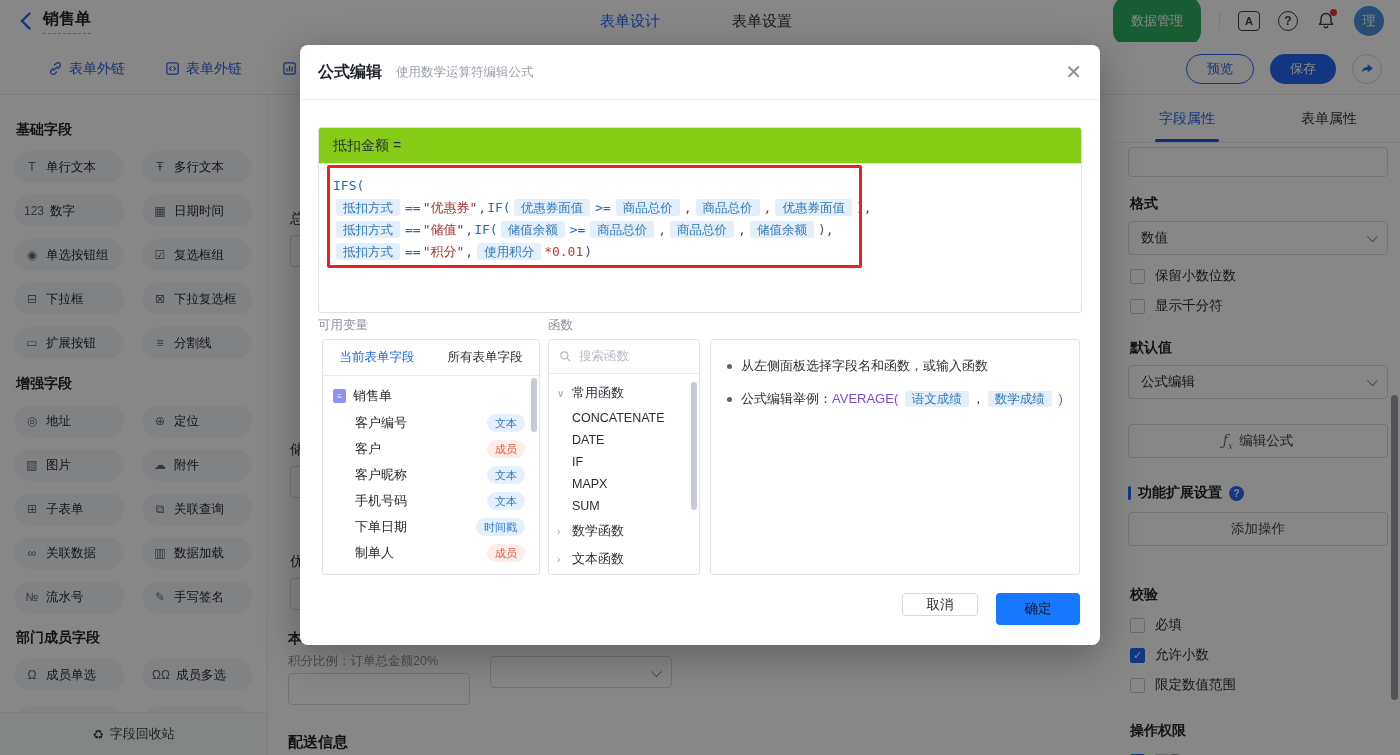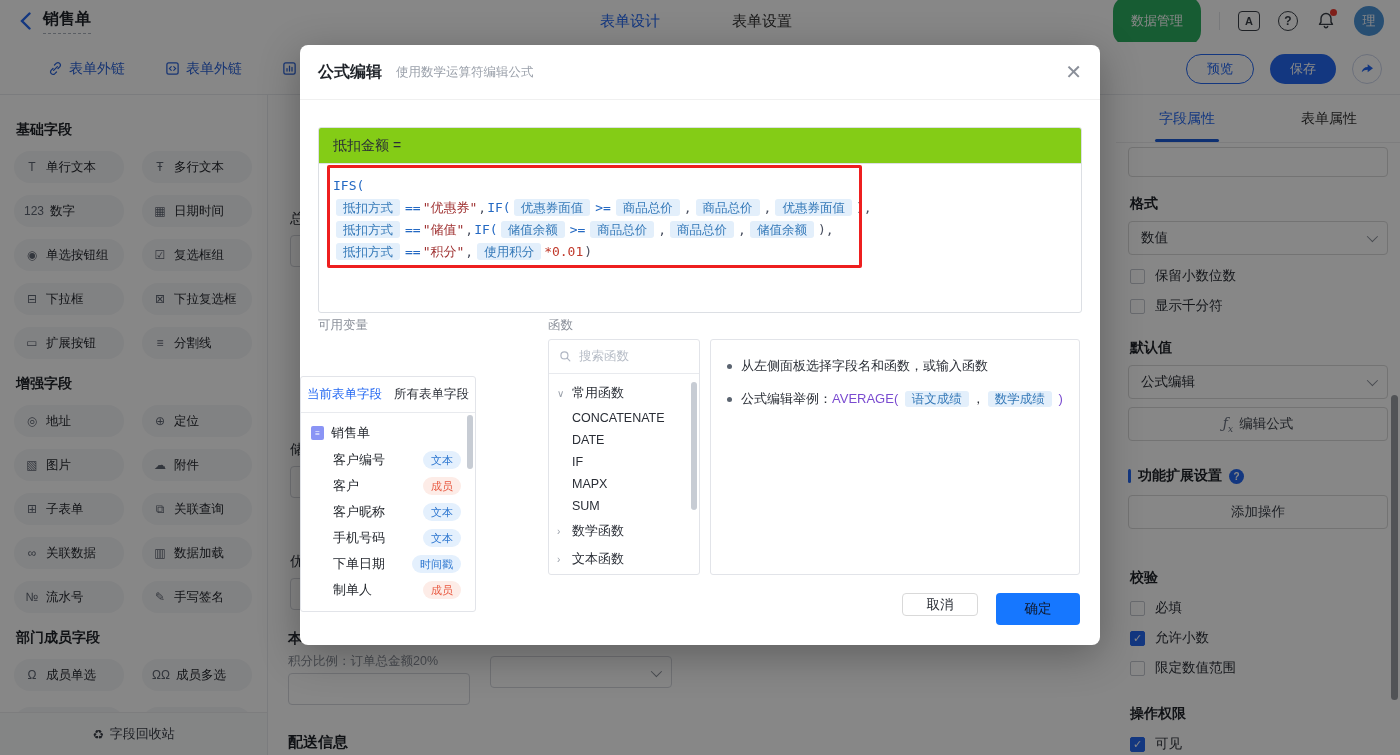--- a/index.html
+++ b/index.html
@@ -84,21 +84,21 @@
   .f-line { line-height:22px; white-space:nowrap; }
   .f-kw { color:#2469c3; }
   .f-op { color:#2469c3; margin:0 2px; }
   .f-punct { color:#4a5060; margin:0 1px; }
   .f-str { color:#a03333; }
   .f-num { color:#c0392b; }
   .f-field { background:#e3effb; color:#3579b8; border-radius:3px; padding:1px 7px; margin:0 3px; font-size:12.5px; }
   .red-box { position:absolute; left:27px; top:120px; width:535px; height:103px; border:3px solid #ee1f1f; border-radius:2px; pointer-events:none; z-index:5; }
   .col-label { position:absolute; font-size:12.5px; color:#8a8f99; }
   .panel { position:absolute; top:294px; height:236px; border:1px solid #e2e4e9; border-radius:3px; background:#fff; overflow:hidden; }
-  #vars-panel { left:0; width:176px;margin-top:37px; }
+  #vars-panel { left:22px; width:218px; }
   #func-panel { left:248px; width:152px; }
   #tips-panel { left:410px; width:370px; }
   .v-tabs { height:36px; display:flex; border-bottom:1px solid #e8eaee; }
   .v-tab { flex:1; display:flex; align-items:center; justify-content:center; font-size:12.5px; color:#2a2e36; cursor:pointer; }
   .v-tab.active { color:#2468f2; }
   .v-list { padding:6px 0; position:relative; }
   .v-form { display:flex; align-items:center; gap:7px; padding:5px 10px; font-size:13px; }
   .doc-ic { width:13px; height:14px; background:#8a94f5; border-radius:2px; color:#fff; font-size:8px; display:flex; align-items:center; justify-content:center; }
   .v-row { display:flex; align-items:center; justify-content:space-between; padding:4px 14px 4px 32px; font-size:13px; cursor:pointer; }
   .badge { font-size:11px; padding:1.5px 8px; border-radius:9px; }
@@ -332,21 +332,21 @@
             <div class="cb-row">
               <span class="cb"></span>
               <span>显示千分符</span>
             </div>
           </div>
         <div class="rp-label" style="margin-top:24px;">默认值</div>
         <div class="rp-select">
           <span>公式编辑</span>
             <span class="chev"></span>
         </div>
-        <div class="rp-btn" style="margin-top:8px;">
+        <div class="rp-btn" style="margin-top:25px;">
           <span class="fx">ƒ<sub>x</sub></span>
           <span>编辑公式</span>
         </div>
         <div class="rp-sec">
           <span class="bar"></span>
           <span>功能扩展设置</span>
           <span class="q-blue">?</span>
         </div>
         <div class="rp-btn">
           <span>添加操作</span>

